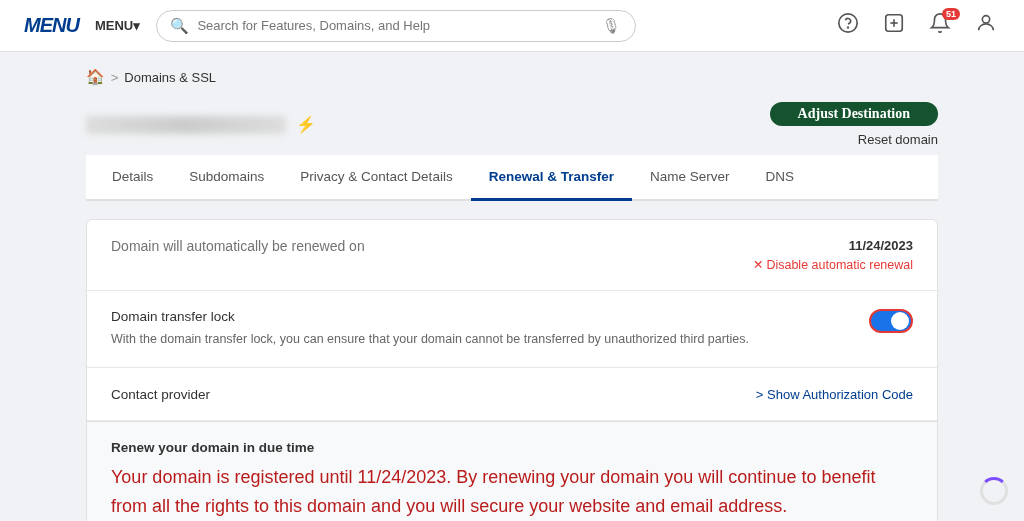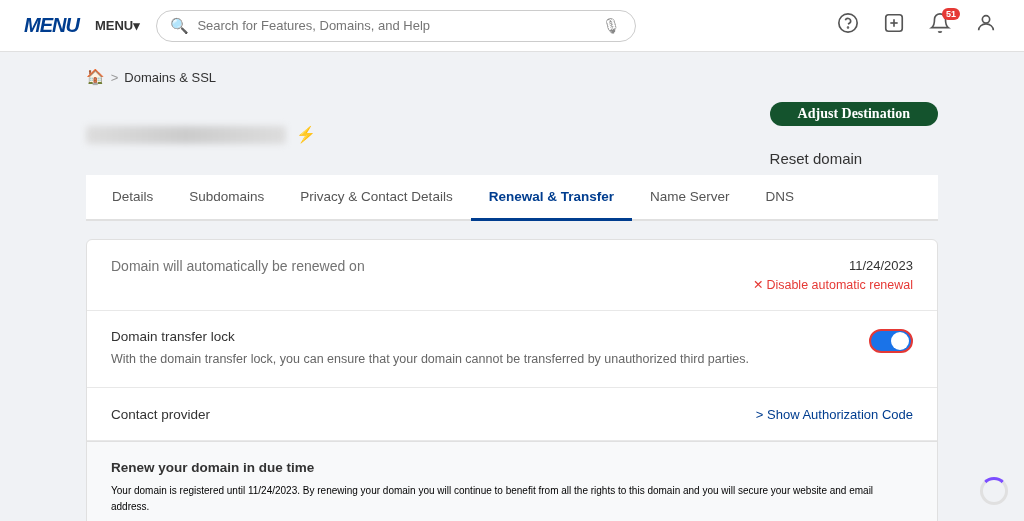--- a/index.html
+++ b/index.html
@@ -122,27 +122,27 @@
       color: #fff;
       border: none;
       border-radius: 24px;
       padding: 4px 28px;
       font-size: 14px;
       font-weight: 600;
       cursor: pointer;
       font-family: Liberation Serif, serif;
     }
     .reset-link {
-      text-align: left;
-      font-size: 15px;
+      text-align: right;
+      font-size: 13px;
       color: #333;
       cursor: pointer;
       text-decoration: none;
       display: block;
-      margin-top: 24px;
+      margin-top: 6px;
     }
 
     
     .tabs {
       background: #fff;
       border-bottom: 2px solid #e0e0e0;
       display: flex;
       gap: 0;
       margin-bottom: 0;
       padding: 0 8px;
@@ -177,21 +177,21 @@
       display: flex;
       align-items: flex-start;
       justify-content: space-between;
     }
     .panel-row:last-child { border-bottom: none; }
 
     .row-left { flex: 1; }
     .row-right { flex-shrink: 0; text-align: right; }
 
     .renewal-date { font-size: 14px; color: #737373; }
-    .renewal-date-value { font-size: 13px; color: #333; font-weight: 400; }
+    .renewal-date-value { font-size: 13px; color: #333; font-weight: 700; }
     .disable-link { color: #e53935; font-size: 12.5px; cursor: pointer; margin-top: 4px; display: flex; align-items: center; gap: 3px; justify-content: flex-end; }
 
     .transfer-lock-title { font-size: 13.5px; color: #333; font-weight: 500; margin-bottom: 6px; }
     .transfer-lock-desc { font-size: 12.5px; color: #666; line-height: 1.5; }
 
     
     .toggle-container {
       display: flex;
       align-items: center;
     }
@@ -216,21 +216,21 @@
     .change-provider { font-size: 13.5px; color: #333; font-weight: 400; }
     .show-auth-link { color: #003d8f; font-size: 13px; cursor: pointer; text-decoration: none; }
 
     
     .renewal-info-box {
       background: #f8f9fa;
       padding: 18px 24px;
       border-top: 1px solid #e0e0e0;
     }
     .renewal-info-title { font-weight: 700; font-size: 13.5px; color: #333; margin-bottom: 8px; }
-    .renewal-info-desc { font-size: 10px; color: #000000; line-height: 1.6; margin-bottom: 10px; }
+    .renewal-info-desc { font-size: 18px; color: #b91c1c; line-height: 1.6; margin-bottom: 10px; }
 
     
     .bottom-spinner {
       position: fixed;
       bottom: 16px;
       right: 16px;
       width: 28px; height: 28px;
       border: 3px solid #e0e0e0;
       border-top: 3px solid #7c4dff;
       border-radius: 50%;

